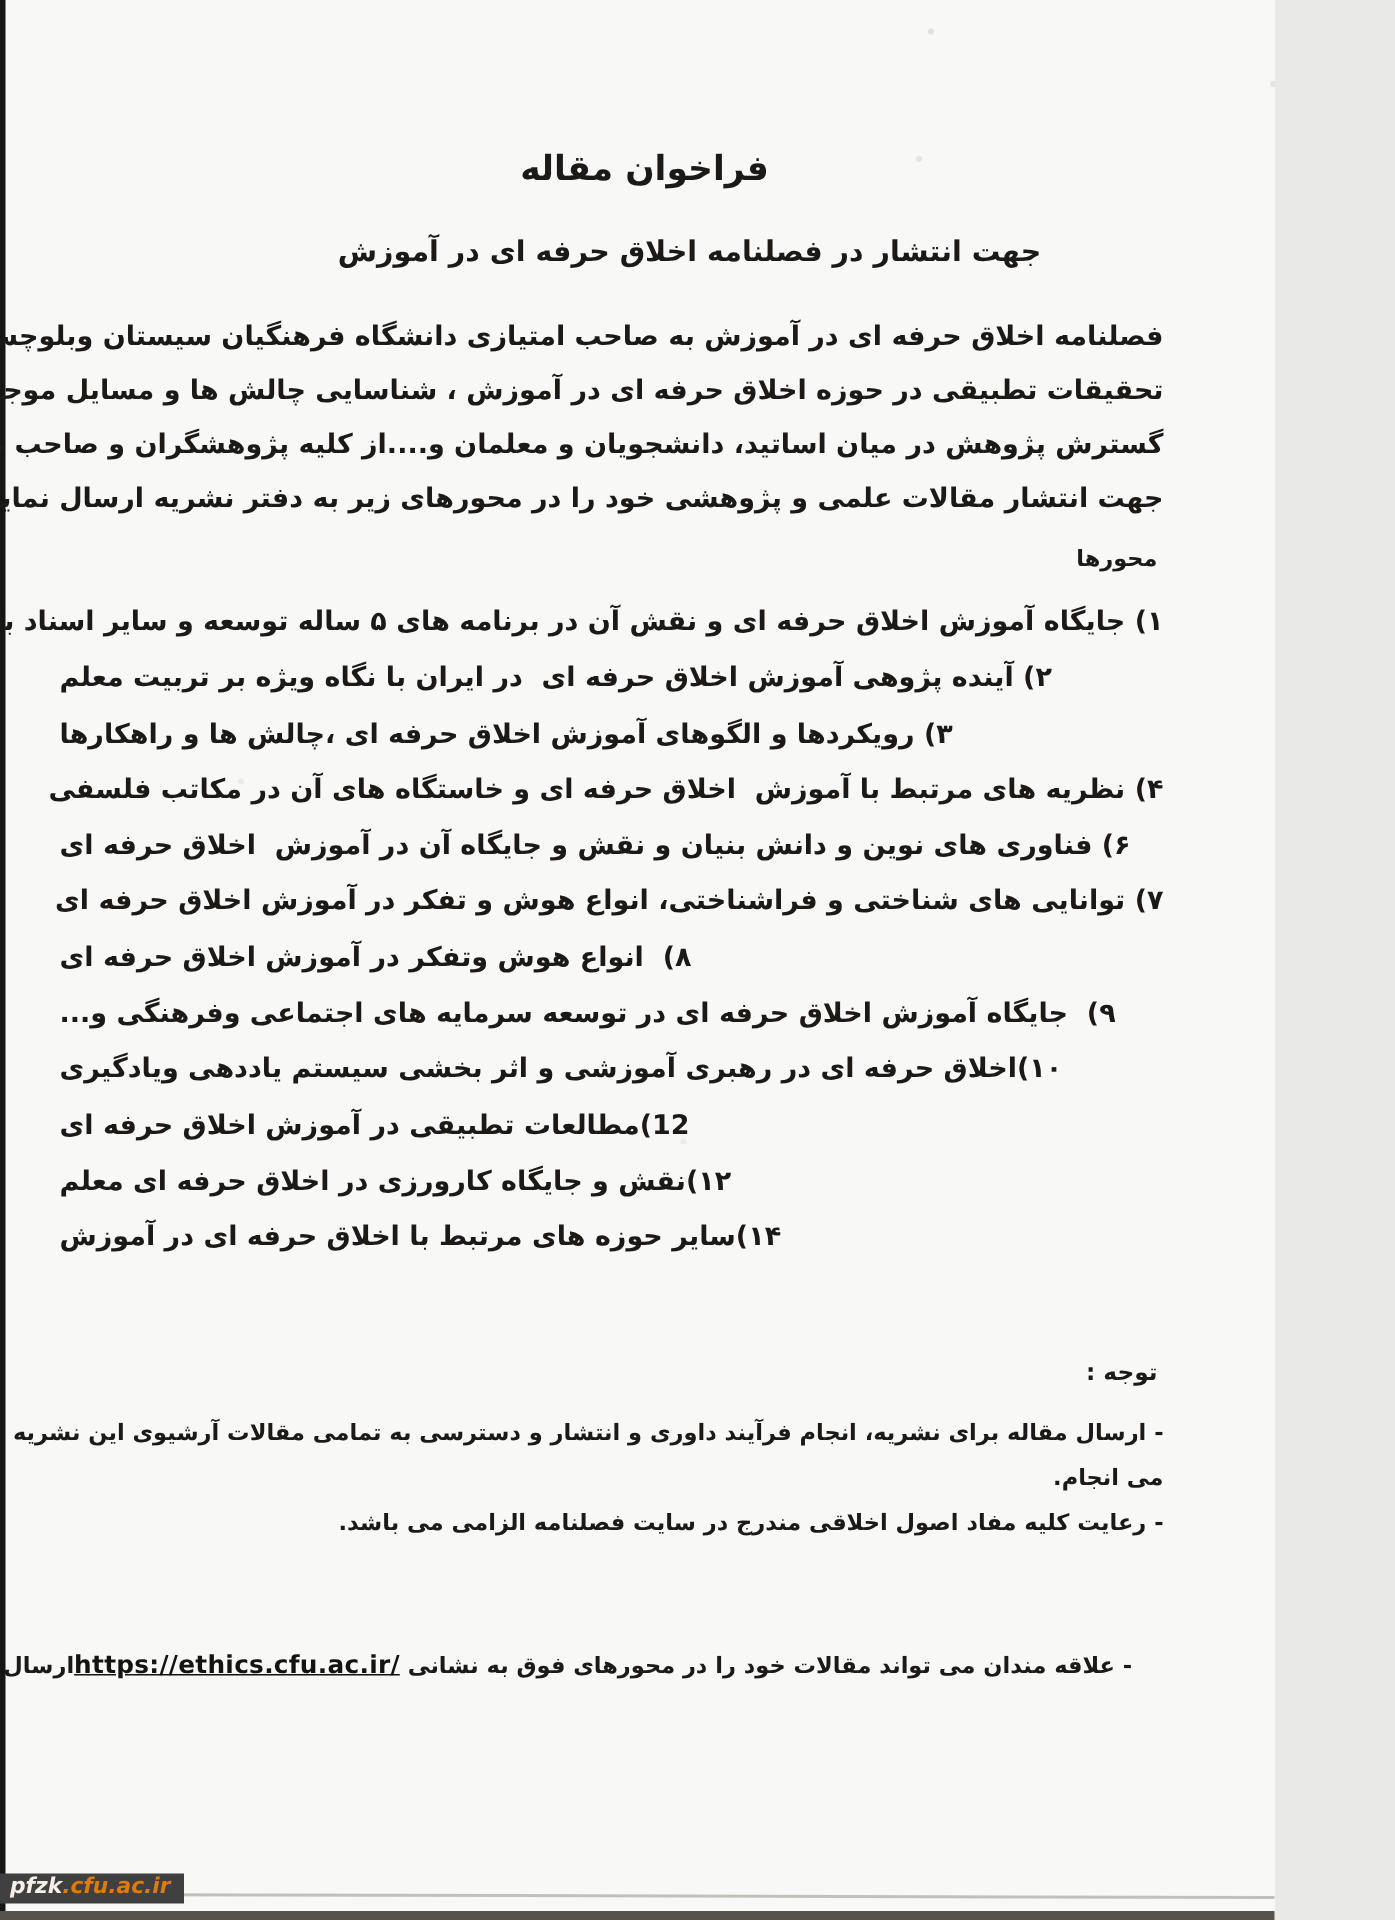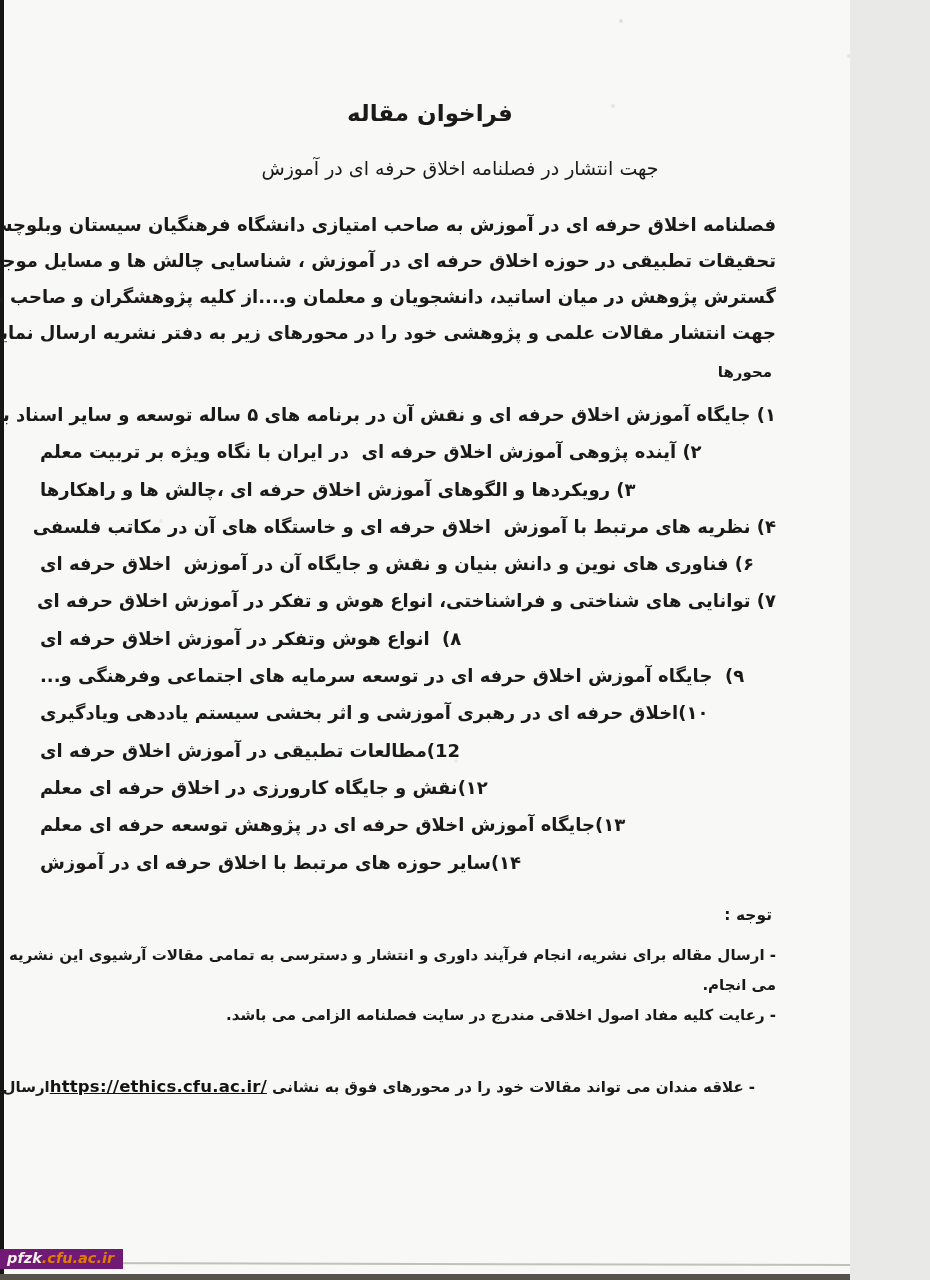--- a/index.html
+++ b/index.html
@@ -12,38 +12,38 @@
   .edge-bottom { position:absolute; left:0; bottom:0; width:100%; height:6px; background:#56534c; }
   .paper-edge-line { position:absolute; left:42px; right:0; bottom:15px; height:2px; background:#c2c0ba; transform:rotate(0.15deg); }
   .specks { position:absolute; top:0; left:0; width:2px; height:2px; border-radius:50%;
     box-shadow: 620px 20px 0 1px rgba(60,60,55,.12), 848px 55px 0 1px rgba(60,60,55,.10),
                 612px 105px 0 1px rgba(60,60,55,.10), 886px 150px 0 1px rgba(60,60,55,.08),
                 160px 520px 0 1px rgba(60,60,55,.07), 455px 760px 0 1px rgba(60,60,55,.07); }
 
   .title { position:absolute; top:100px; left:10px; right:0; margin:0; text-align:center;
            font-size:23px; font-weight:bold; white-space:pre; }
   .subtitle { position:absolute; top:157px; left:70px; right:0; margin:0; text-align:center;
-              font-size:19px; font-weight:normal; white-space:pre; }
+              font-size:19px; font-weight:bold; white-space:pre; }
 
   .intro { position:absolute; top:207px; right:74px; left:40px; font-size:18px; line-height:36px; font-weight:bold; }
   .intro-line { white-space:pre; text-align:right; }
 
   .topics-heading { position:absolute; top:363px; right:78px; font-size:15px; font-weight:bold; white-space:pre; }
   .topics { position:absolute; top:396px; right:74px; left:40px; font-size:18px; line-height:37.3px; font-weight:bold; }
   .topic-line { white-space:pre; text-align:left; }
 
   .note-heading { position:absolute; top:906px; right:78px; font-size:15.5px; font-weight:bold; white-space:pre;text-align:right; }
   .notes { position:absolute; top:940px; right:74px; left:30px; font-size:15px; line-height:30px; font-weight:bold; }
   .note-line { white-space:pre; text-align:right; }
   .note-link { position:absolute; top:1059px; right:74px; left:30px; font-size:15px; font-weight:bold;
                text-align:right; white-space:pre; }
   .url { direction:ltr; unicode-bidi:isolate; display:inline-block;
-         text-decoration:underline; font-size:16.5px; letter-spacing:.2px; color:#15130f; }
+         text-decoration:underline; font-size:16.5px; letter-spacing:.2px; color:#15130f;margin-top:23px; }
 
-  .watermark { position:absolute; left:0; bottom:11px; background:#701a75; padding:2px 9px 3px 7px;
+  .watermark { position:absolute; left:0; bottom:11px; background:#404040; padding:2px 9px 3px 7px;
                font-style:italic; font-weight:bold; font-size:14.5px; direction:ltr; line-height:15px; }
   .wm-prefix { color:#f5f1e8; }
   .wm-suffix { color:#e07c04; }
 </style>
 </head>
 <body>
 
 <div class="page">
   <div class="edge-left"></div>
   <div class="specks"></div>
@@ -67,21 +67,20 @@
       <div class="topic-line">۲) آینده پژوهی آموزش اخلاق حرفه ای  در ایران با نگاه ویژه بر تربیت معلم</div>
       <div class="topic-line">۳) رویکردها و الگوهای آموزش اخلاق حرفه ای ،چالش ها و راهکارها</div>
       <div class="topic-line">۴) نظریه های مرتبط با آموزش  اخلاق حرفه ای و خاستگاه های آن در مکاتب فلسفی</div>
       <div class="topic-line">۶) فناوری های نوین و دانش بنیان و نقش و جایگاه آن در آموزش  اخلاق حرفه ای</div>
       <div class="topic-line">۷) توانایی های شناختی و فراشناختی، انواع هوش و تفکر در آموزش اخلاق حرفه ای</div>
       <div class="topic-line">۸)  انواع هوش وتفکر در آموزش اخلاق حرفه ای</div>
       <div class="topic-line">۹)  جایگاه آموزش اخلاق حرفه ای در توسعه سرمایه های اجتماعی وفرهنگی و...</div>
       <div class="topic-line">۱۰)اخلاق حرفه ای در رهبری آموزشی و اثر بخشی سیستم یاددهی ویادگیری</div>
       <div class="topic-line">12)مطالعات تطبیقی در آموزش اخلاق حرفه ای</div>
       <div class="topic-line">۱۲)نقش و جایگاه کارورزی در اخلاق حرفه ای معلم</div>
-      <div class="topic-line">۱۳)جایگاه آموزش اخلاق حرفه ای در پژوهش توسعه حرفه ای معلم</div>
       <div class="topic-line">۱۴)سایر حوزه های مرتبط با اخلاق حرفه ای در آموزش</div>
     </div>
 
   <div class="note-heading">توجه :</div>
 
   <div class="notes">
 
   <div class="note-line">- ارسال مقاله برای نشریه، انجام فرآیند داوری و انتشار و دسترسی به تمامی مقالات آرشیوی این نشریه  به صورت کاملا رایگان</div>
       <div class="note-line">می انجام.</div>
       <div class="note-line">- رعایت کلیه مفاد اصول اخلاقی مندرج در سایت فصلنامه الزامی می باشد.</div>

